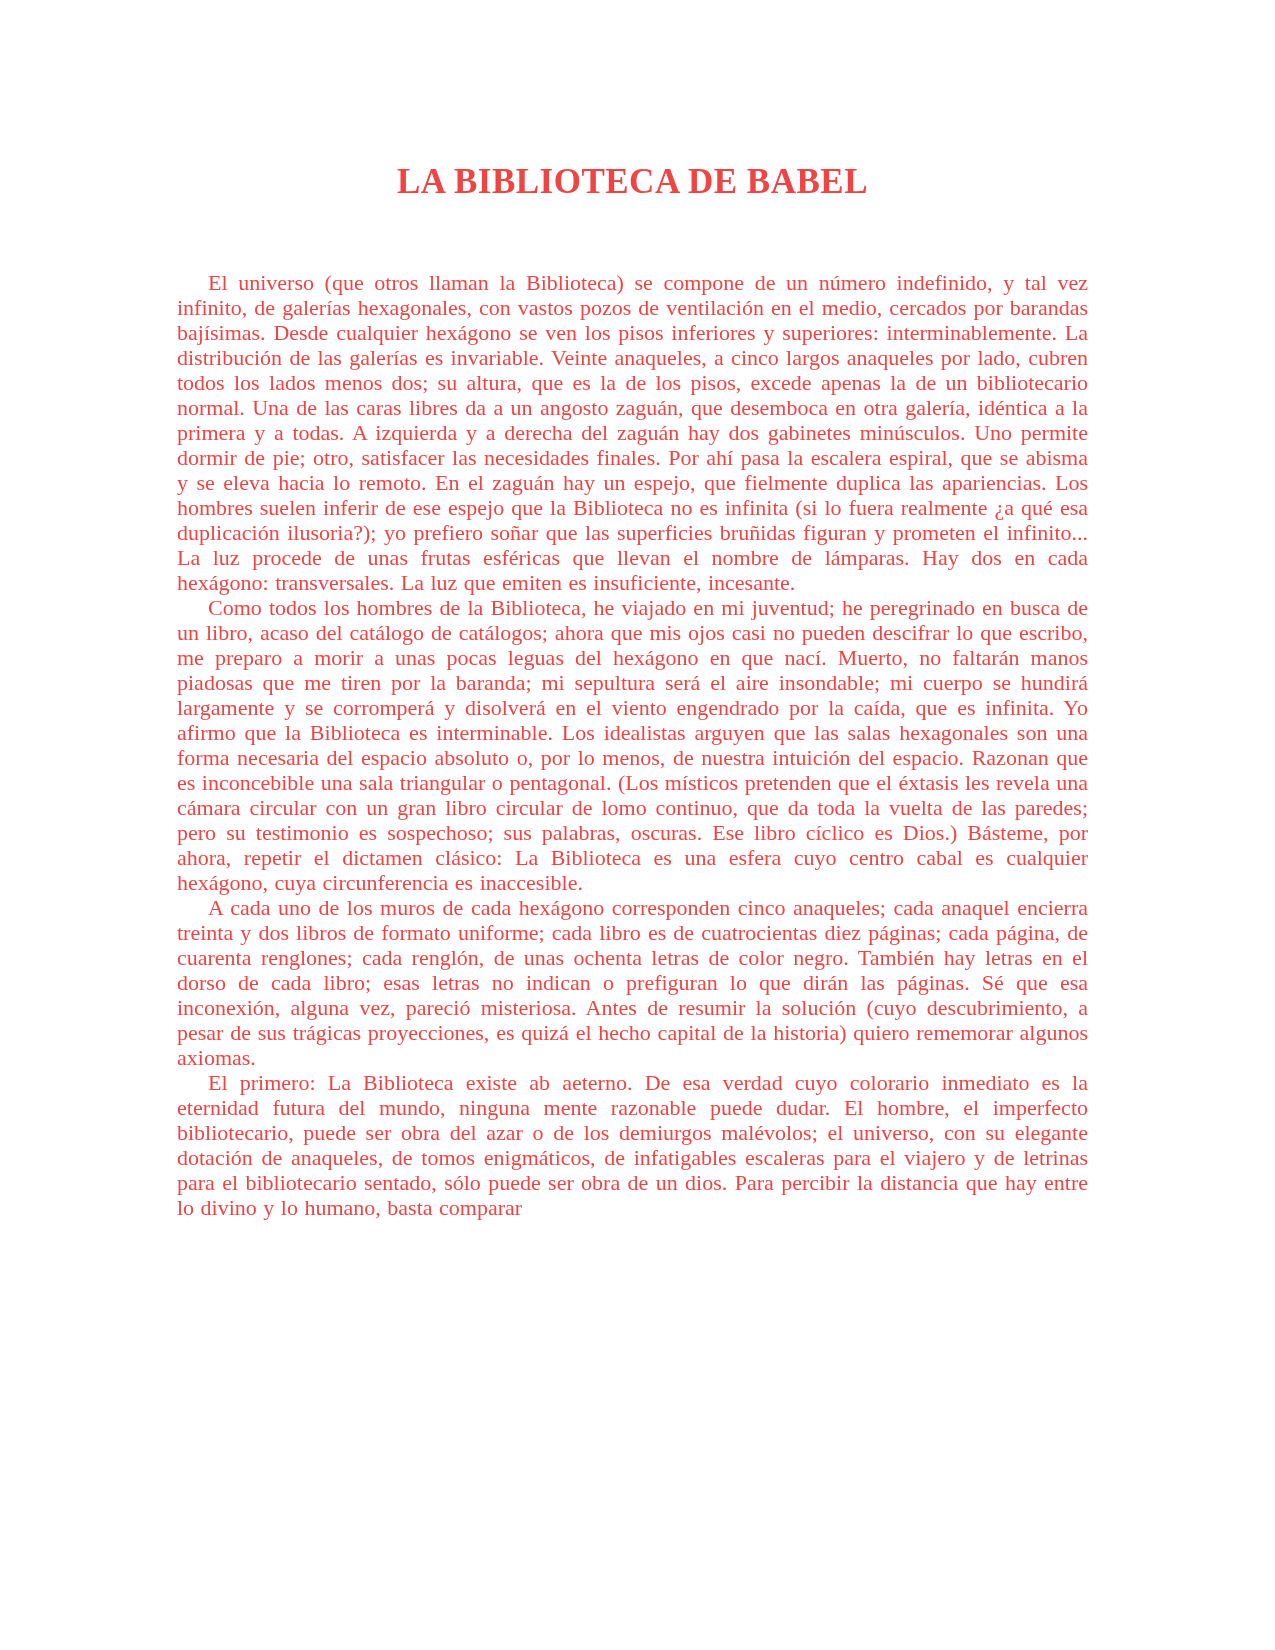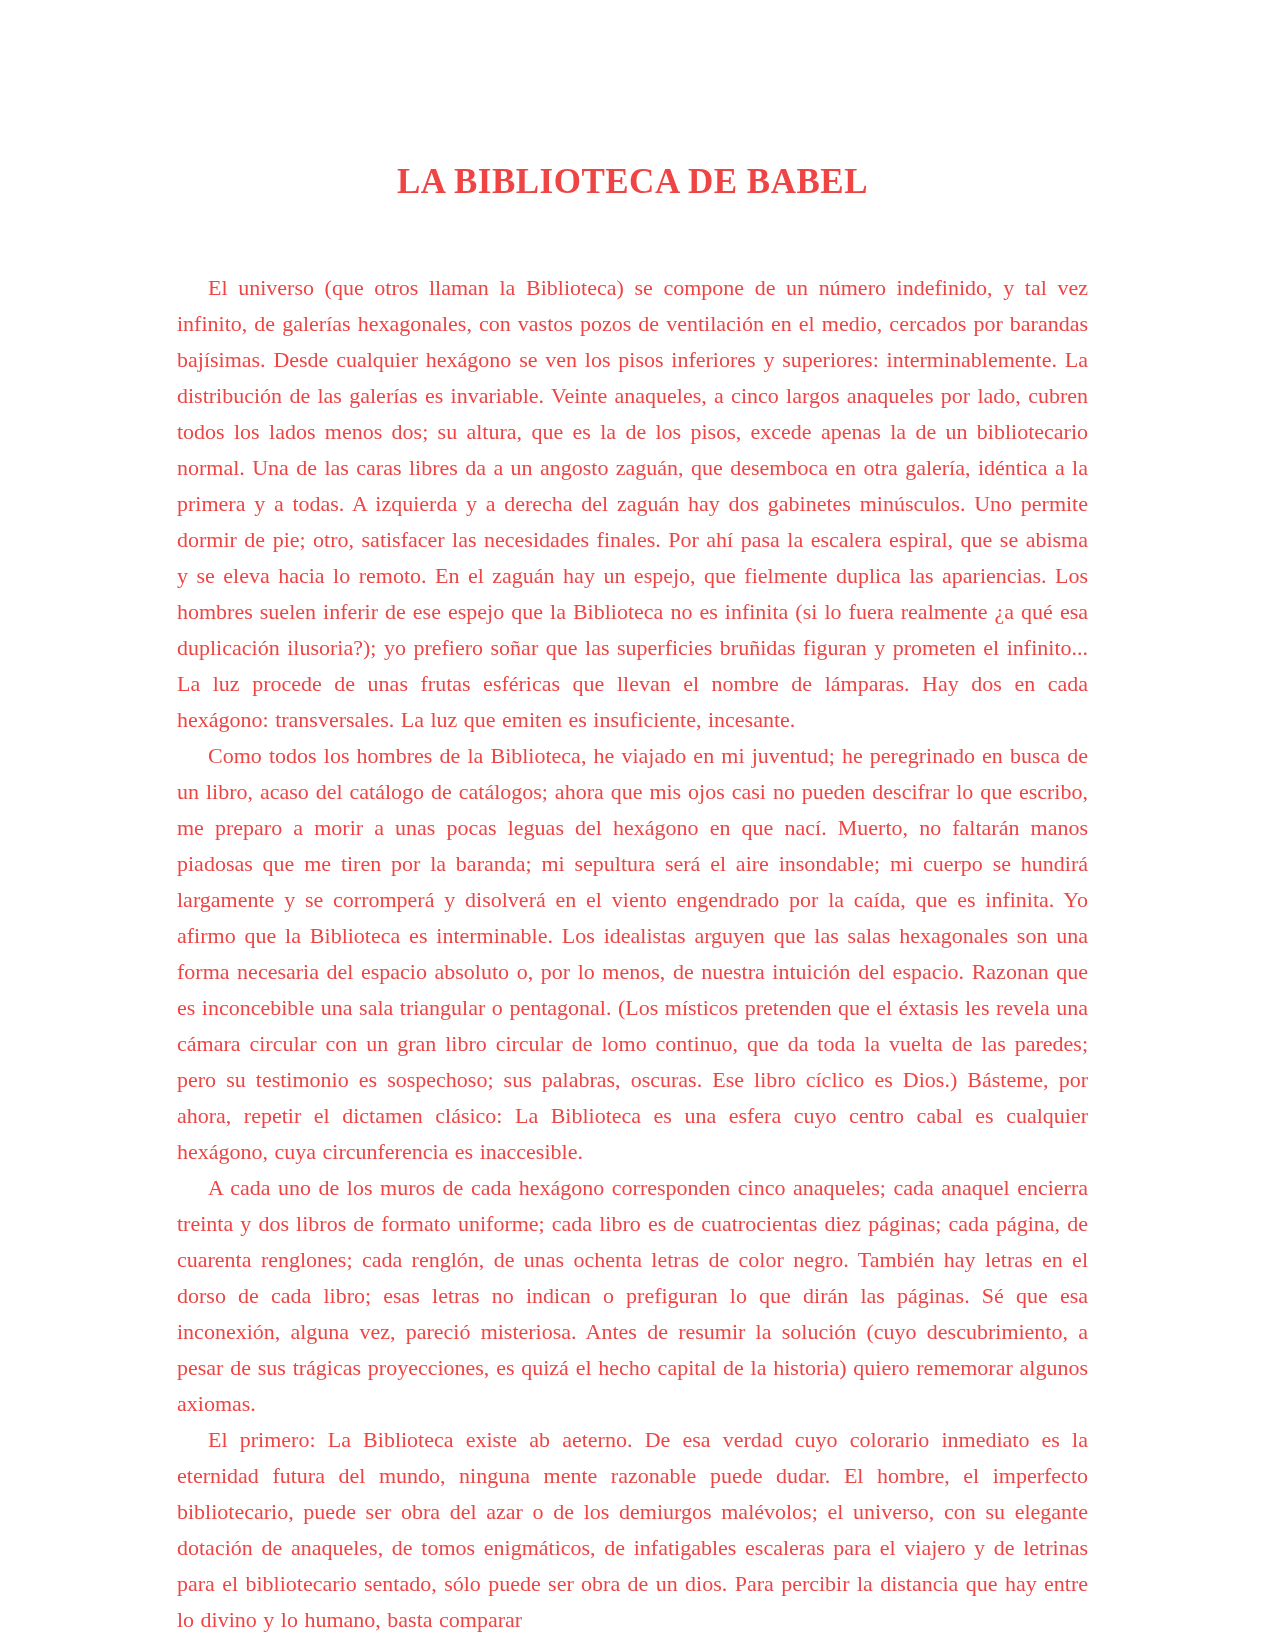--- a/index.html
+++ b/index.html
@@ -34,21 +34,21 @@
   .doc-author {
     margin: 2px 0 0 0;
     text-align: center;
     font-size: 29px;
     font-weight: bold;
     line-height: 34px;
   }
   .doc-body {
     margin-top: 68px;
     font-size: 22px;
-    line-height: 36px;
+    line-height: 25px;
     text-align: justify;
   }
   .doc-body p {
     margin: 0;
     padding: 0;
     text-indent: 31px;
     word-spacing: 1px;
   }
 </style>
 </head>

